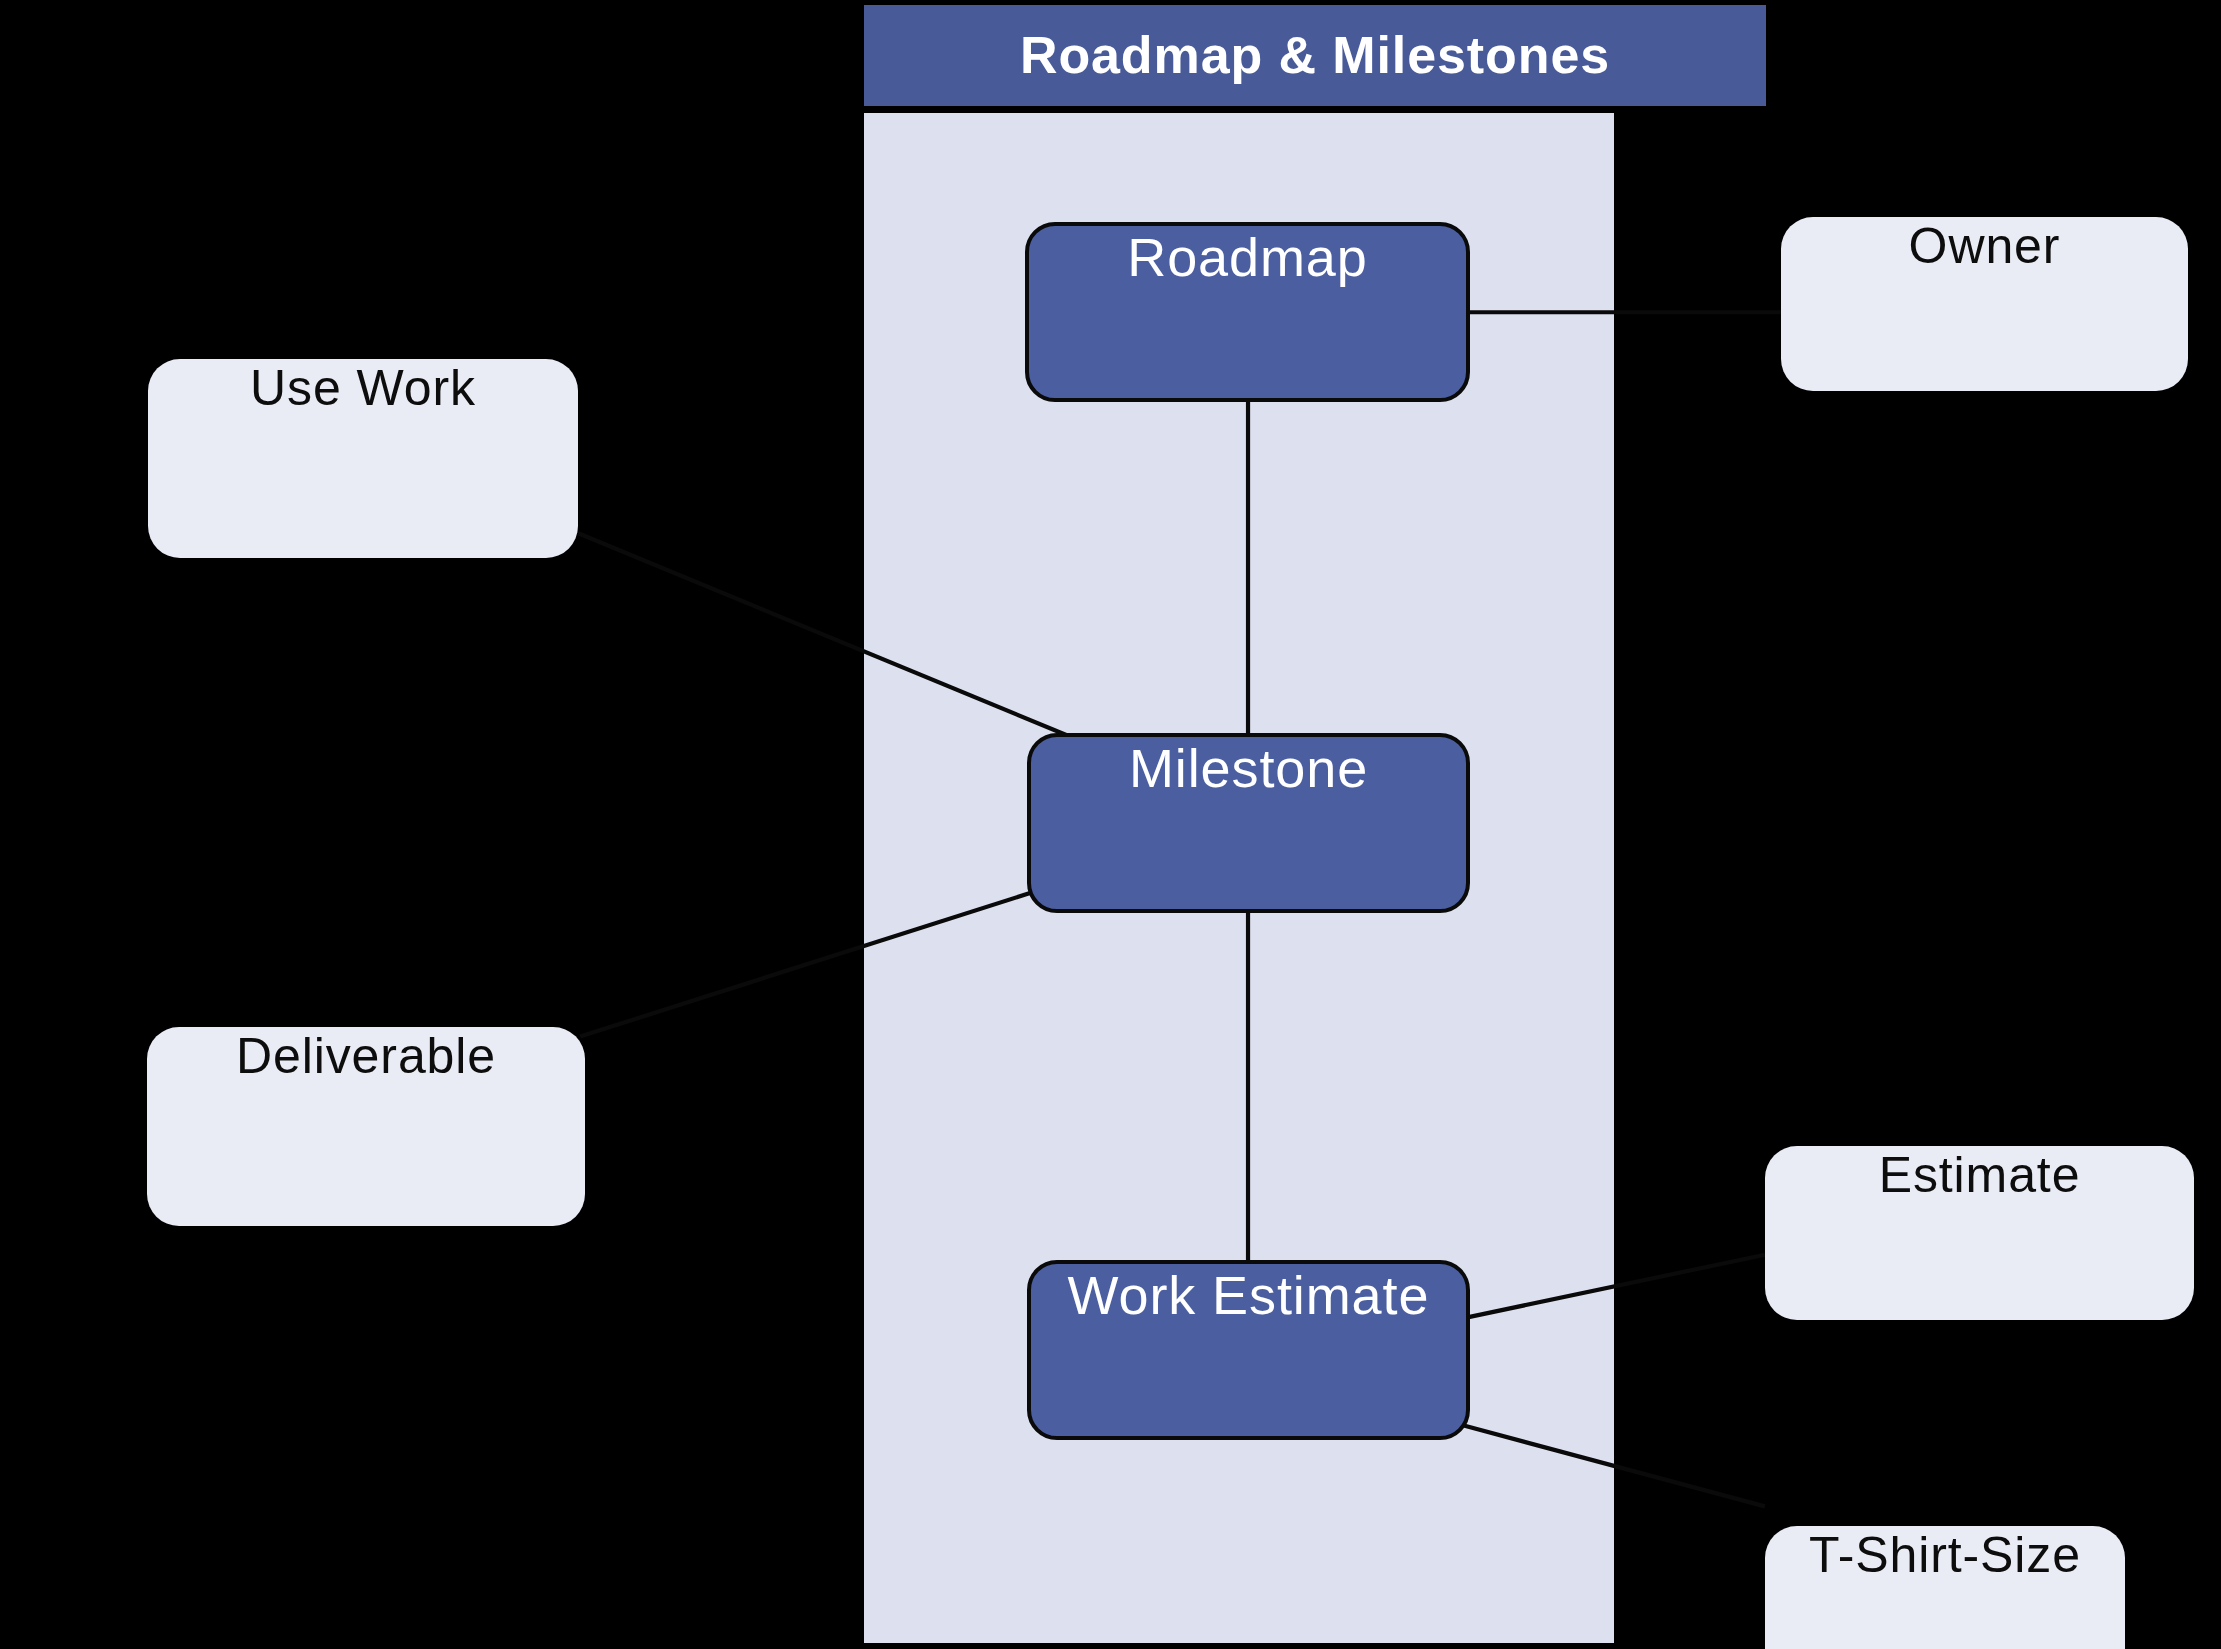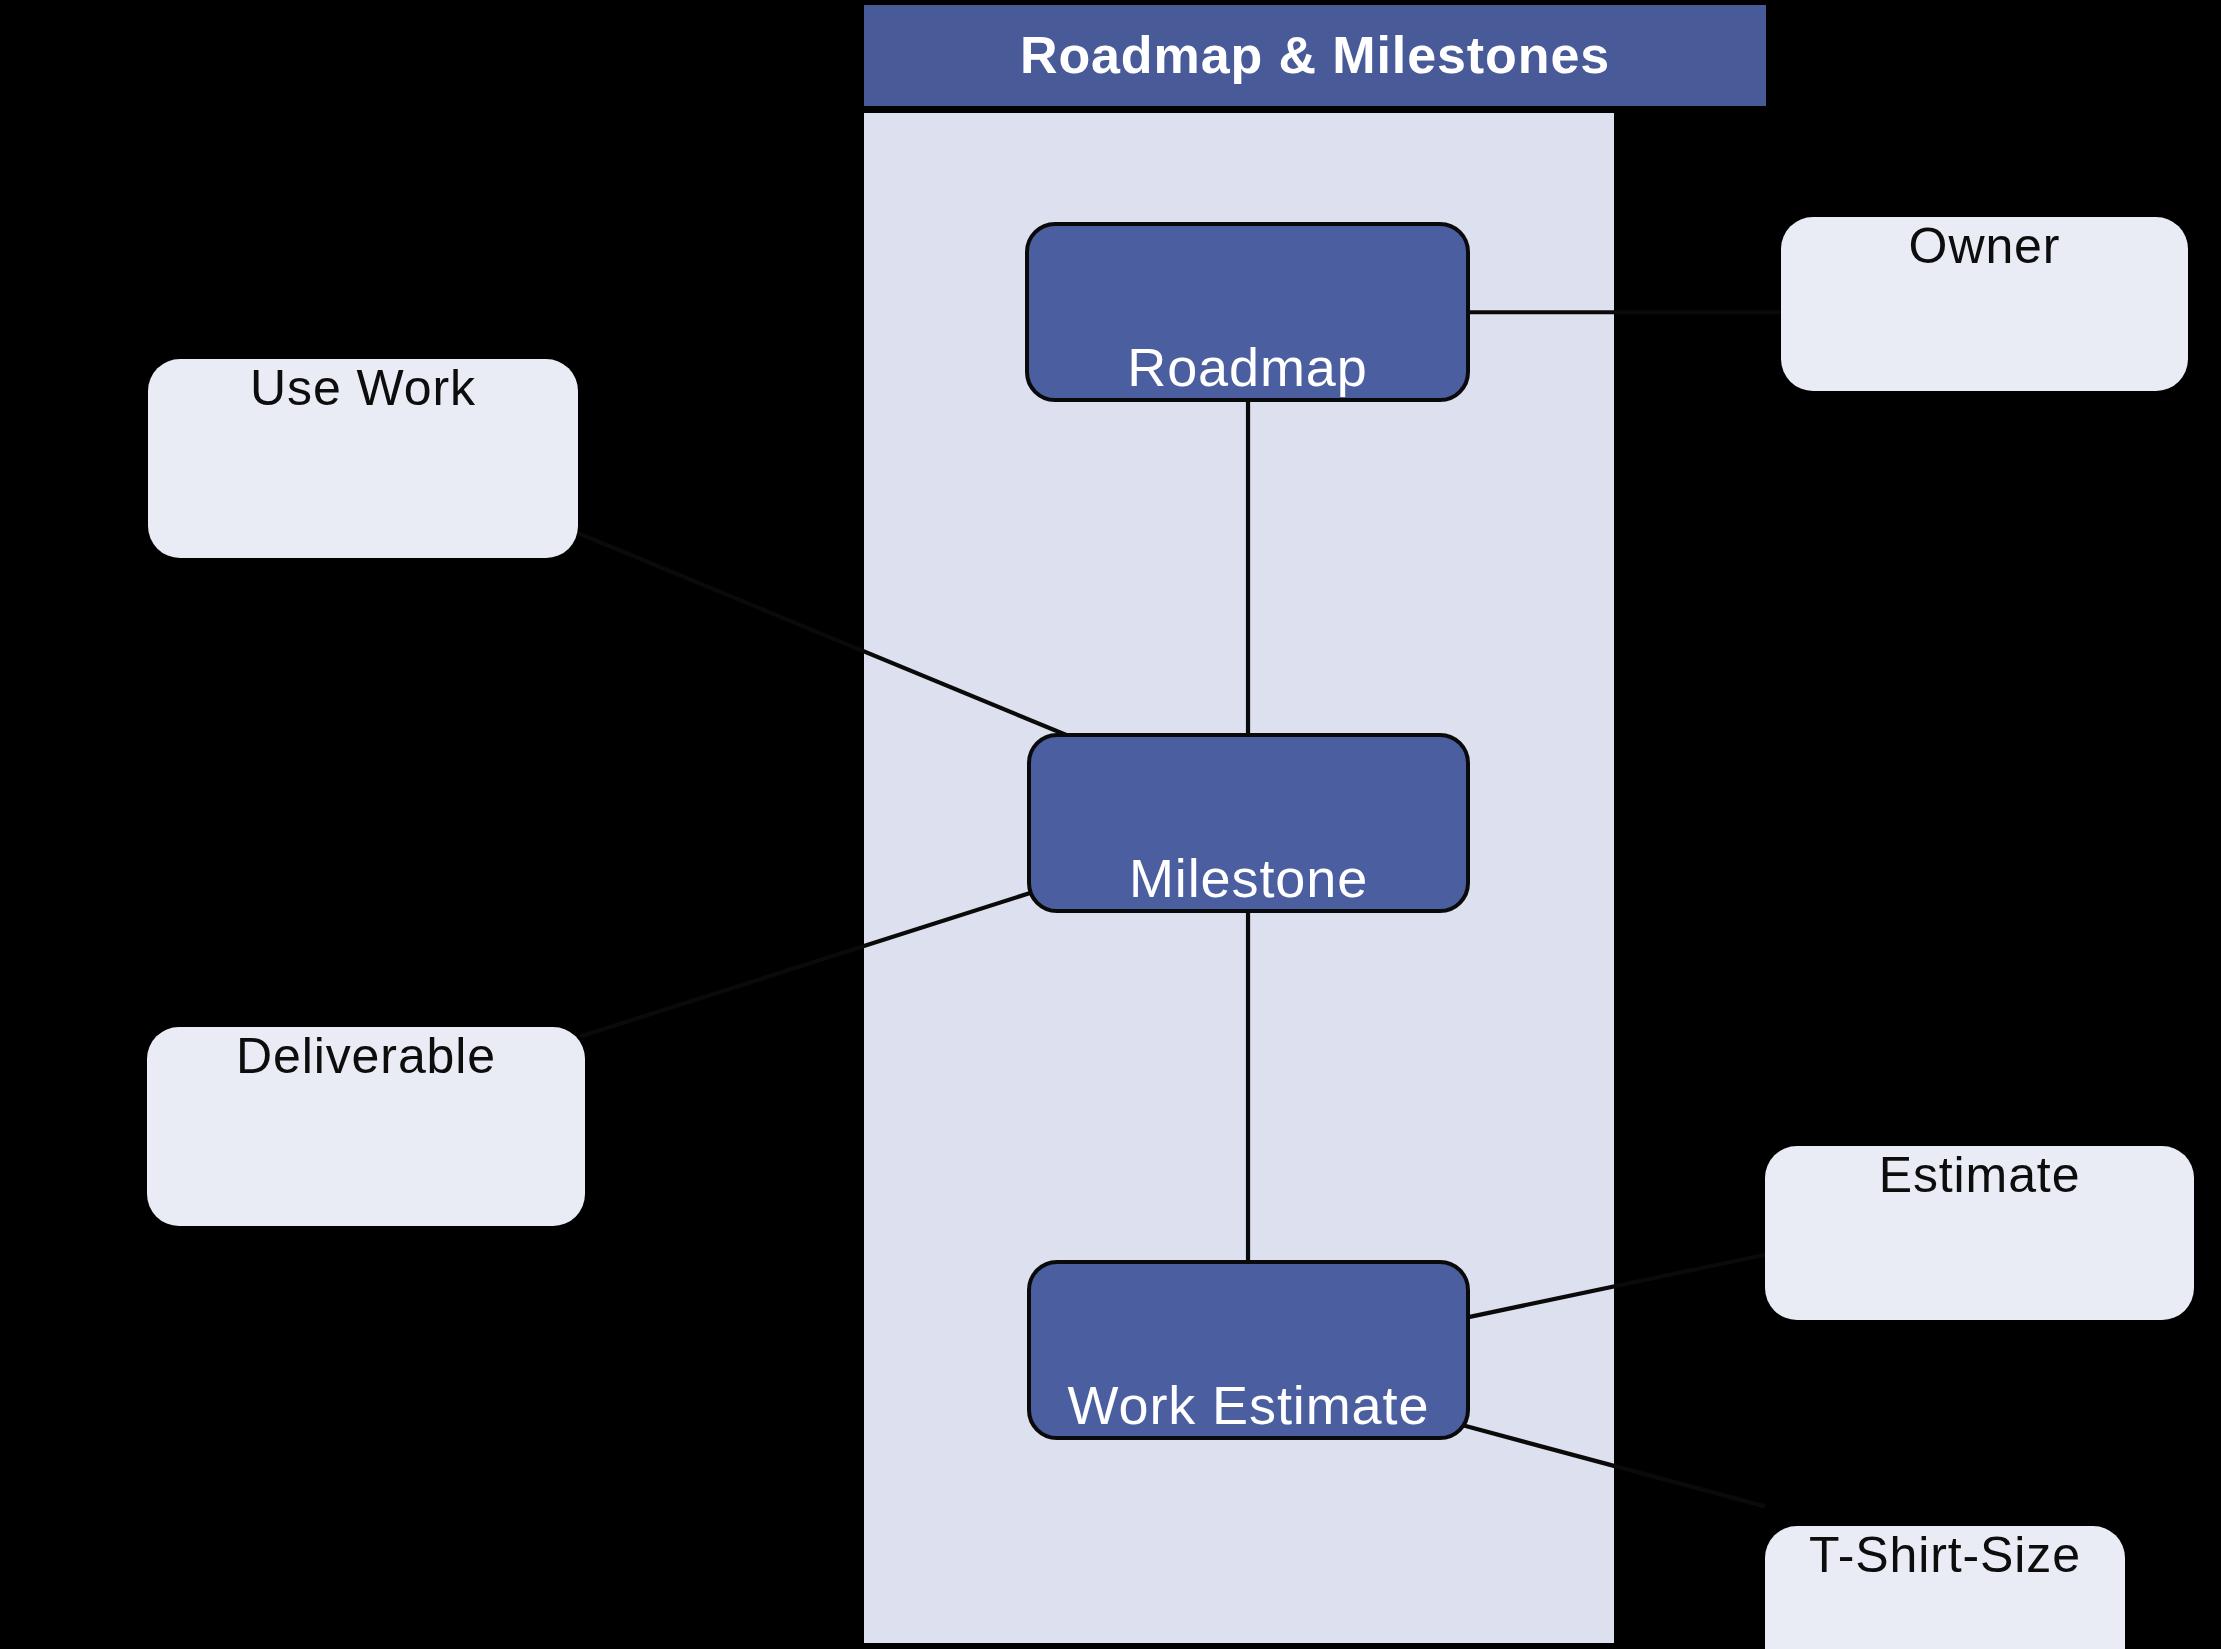--- a/index.html
+++ b/index.html
@@ -34,21 +34,21 @@
   .edges{
     position:absolute;left:0;top:0;width:2222px;height:1649px;
     pointer-events:none;
   }
   .edges line{stroke:var(--connector);stroke-width:4.5px;}
   .node{
     position:absolute;width:443px;height:180px;
     background:var(--node-fill);
     border:4.7px solid var(--node-border);
     border-radius:30px;
-    display:flex;align-items:flex-end;justify-content:center;
+    display:flex;align-items:flex-start;justify-content:center;
     color:var(--node-text);font-size:54px;letter-spacing:0.9px;
   }
   .node-roadmap{left:1025px;top:222px;width:445px;}
   .node-milestone{left:1027px;top:733px;}
   .node-work-package{left:1027px;top:1260px;}
   .card{
     position:absolute;
     background:var(--card-fill);
     border-radius:32px;
     display:flex;align-items:flex-start;justify-content:center;

